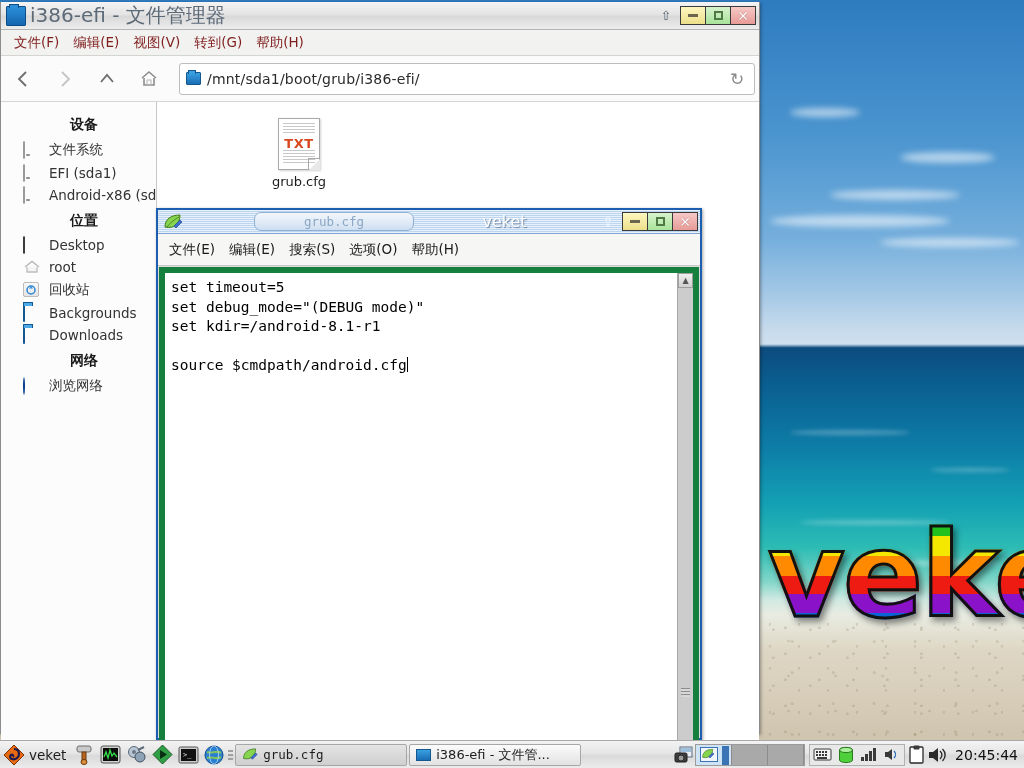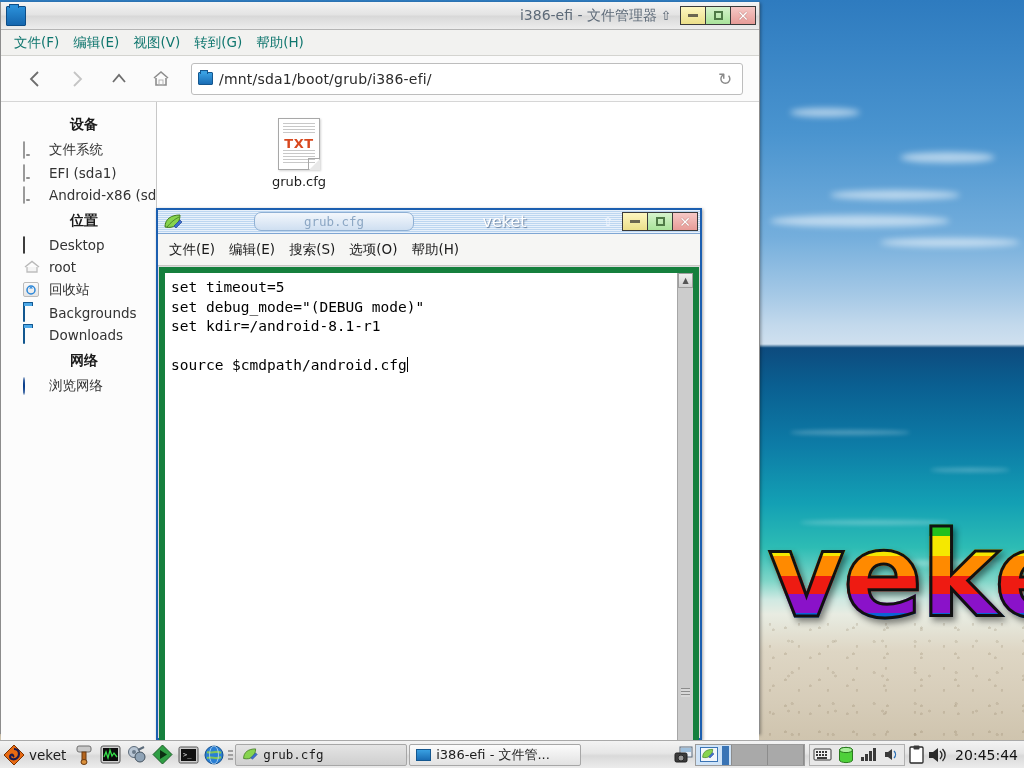--- a/index.html
+++ b/index.html
@@ -105,22 +105,22 @@
     background:
       repeating-linear-gradient(180deg,
         #f2f6fb 0px, #f2f6fb 1px,
         #dbe7f4 1px, #dbe7f4 2px);
     border-bottom: 1px solid #9bb6d4;
     position: relative;
   }
   .tb-icon { width: 20px; height: 20px; flex: 0 0 20px; margin-right: 4px; position: relative; }
   .tb-title {
     flex: 1 1 auto;
-    text-align: right;
-    font-size: 14px;
+    text-align: left;
+    font-size: 20px;
     color: #5d6a78;
     white-space: nowrap;
     overflow: hidden;
   }
   .tb-buttons { display: flex; align-items: center; gap: 0; flex: 0 0 auto; }
   .tb-shade {
     width: 18px; height: 18px; margin-right: 6px;
     color: #5a6674; font-size: 13px; text-align: center; line-height: 18px;
   }
   .wbtn {
@@ -141,21 +141,21 @@
   .menubar {
     height: 26px;
     display: flex; align-items: center;
     background: #f2f2f0;
     border-bottom: 1px solid #d4d4d0;
     padding-left: 6px;
   }
   .menu-item {
     padding: 2px 7px;
     font-size: 13.5px;
-    color: #0f766e;
+    color: #7f1d1d;
     white-space: nowrap;
   }
   .menu-item.dark { color: #1a1a1a; }
 
   
   #filemanager {
     left: 0; top: 2px;
     width: 760px; height: 732px;
     background: #ffffff;
     border: 1px solid #8c8c8c;
@@ -175,21 +175,21 @@
     margin-left: 2px;
   }
   #fm-icon::before {
     content: ""; position: absolute; left: 2px; top: -3px;
     width: 8px; height: 3px; background: #2a8fd8; border: 1px solid #0d4d87;
     border-bottom: none; border-radius: 1px 1px 0 0;
   }
   #fm-toolbar {
     height: 46px;
     display: flex; align-items: center;
-    padding: 0 16px;
+    padding: 0 4px;
     background: #fbfbfb;
     border-bottom: 1px solid #d6d6d6;
     gap: 6px;
   }
   .navbtn {
     width: 36px; height: 34px;
     display: flex; align-items: center; justify-content: center;
     color: #6d6d6d;
   }
   .navbtn.disabled { color: #c4c4c4; }

